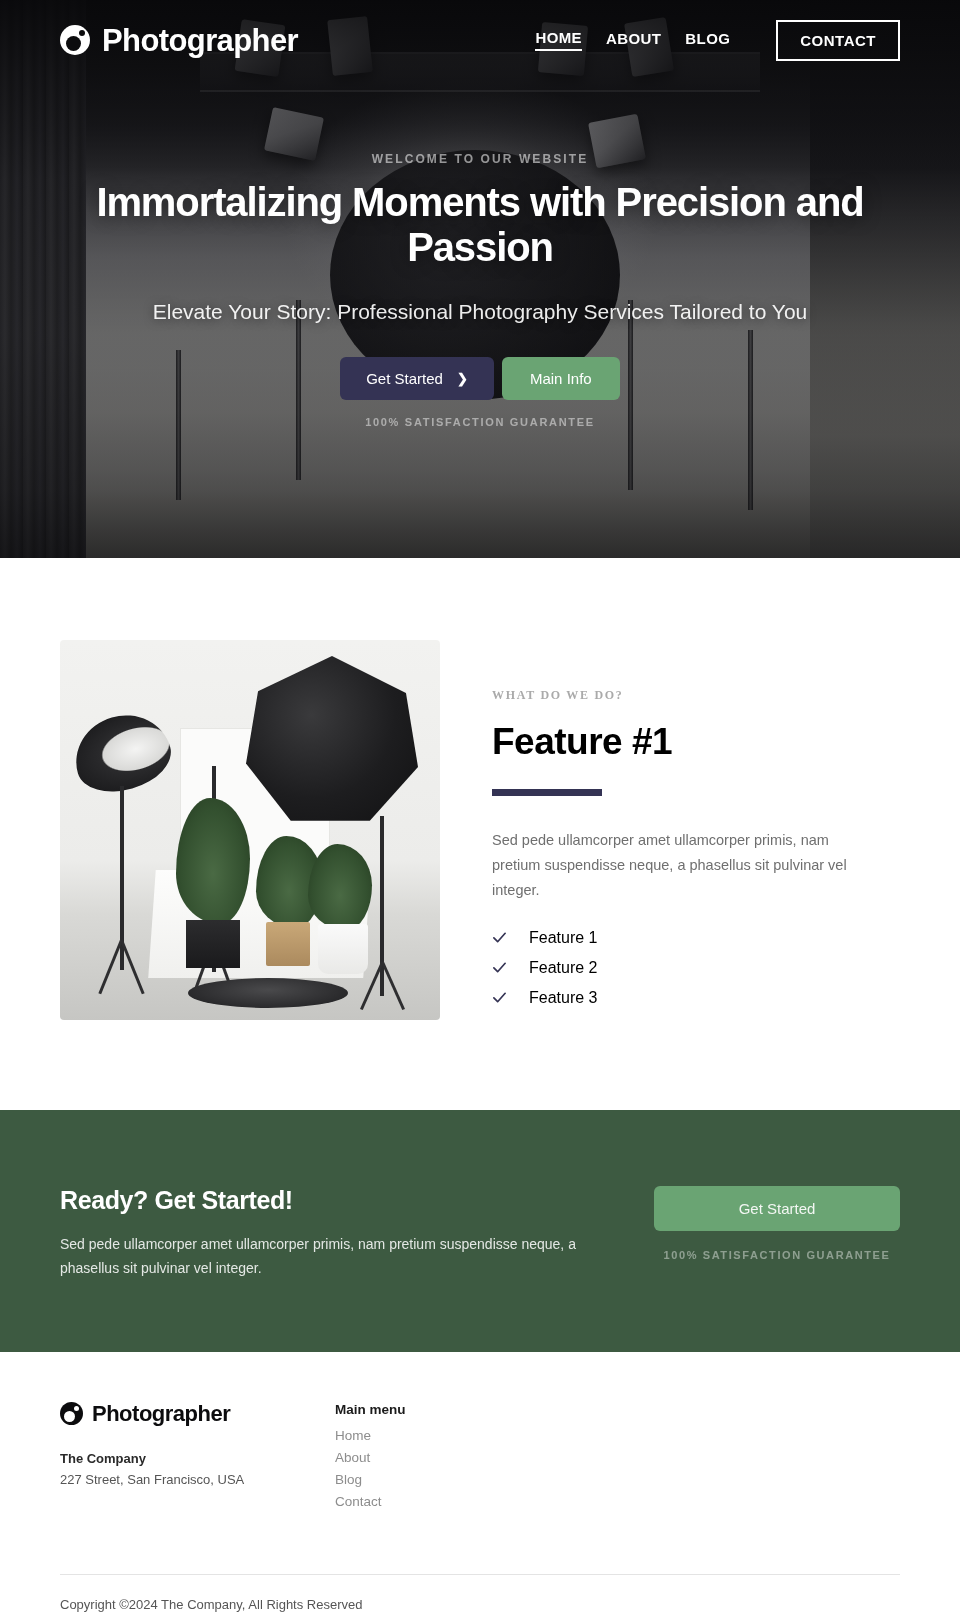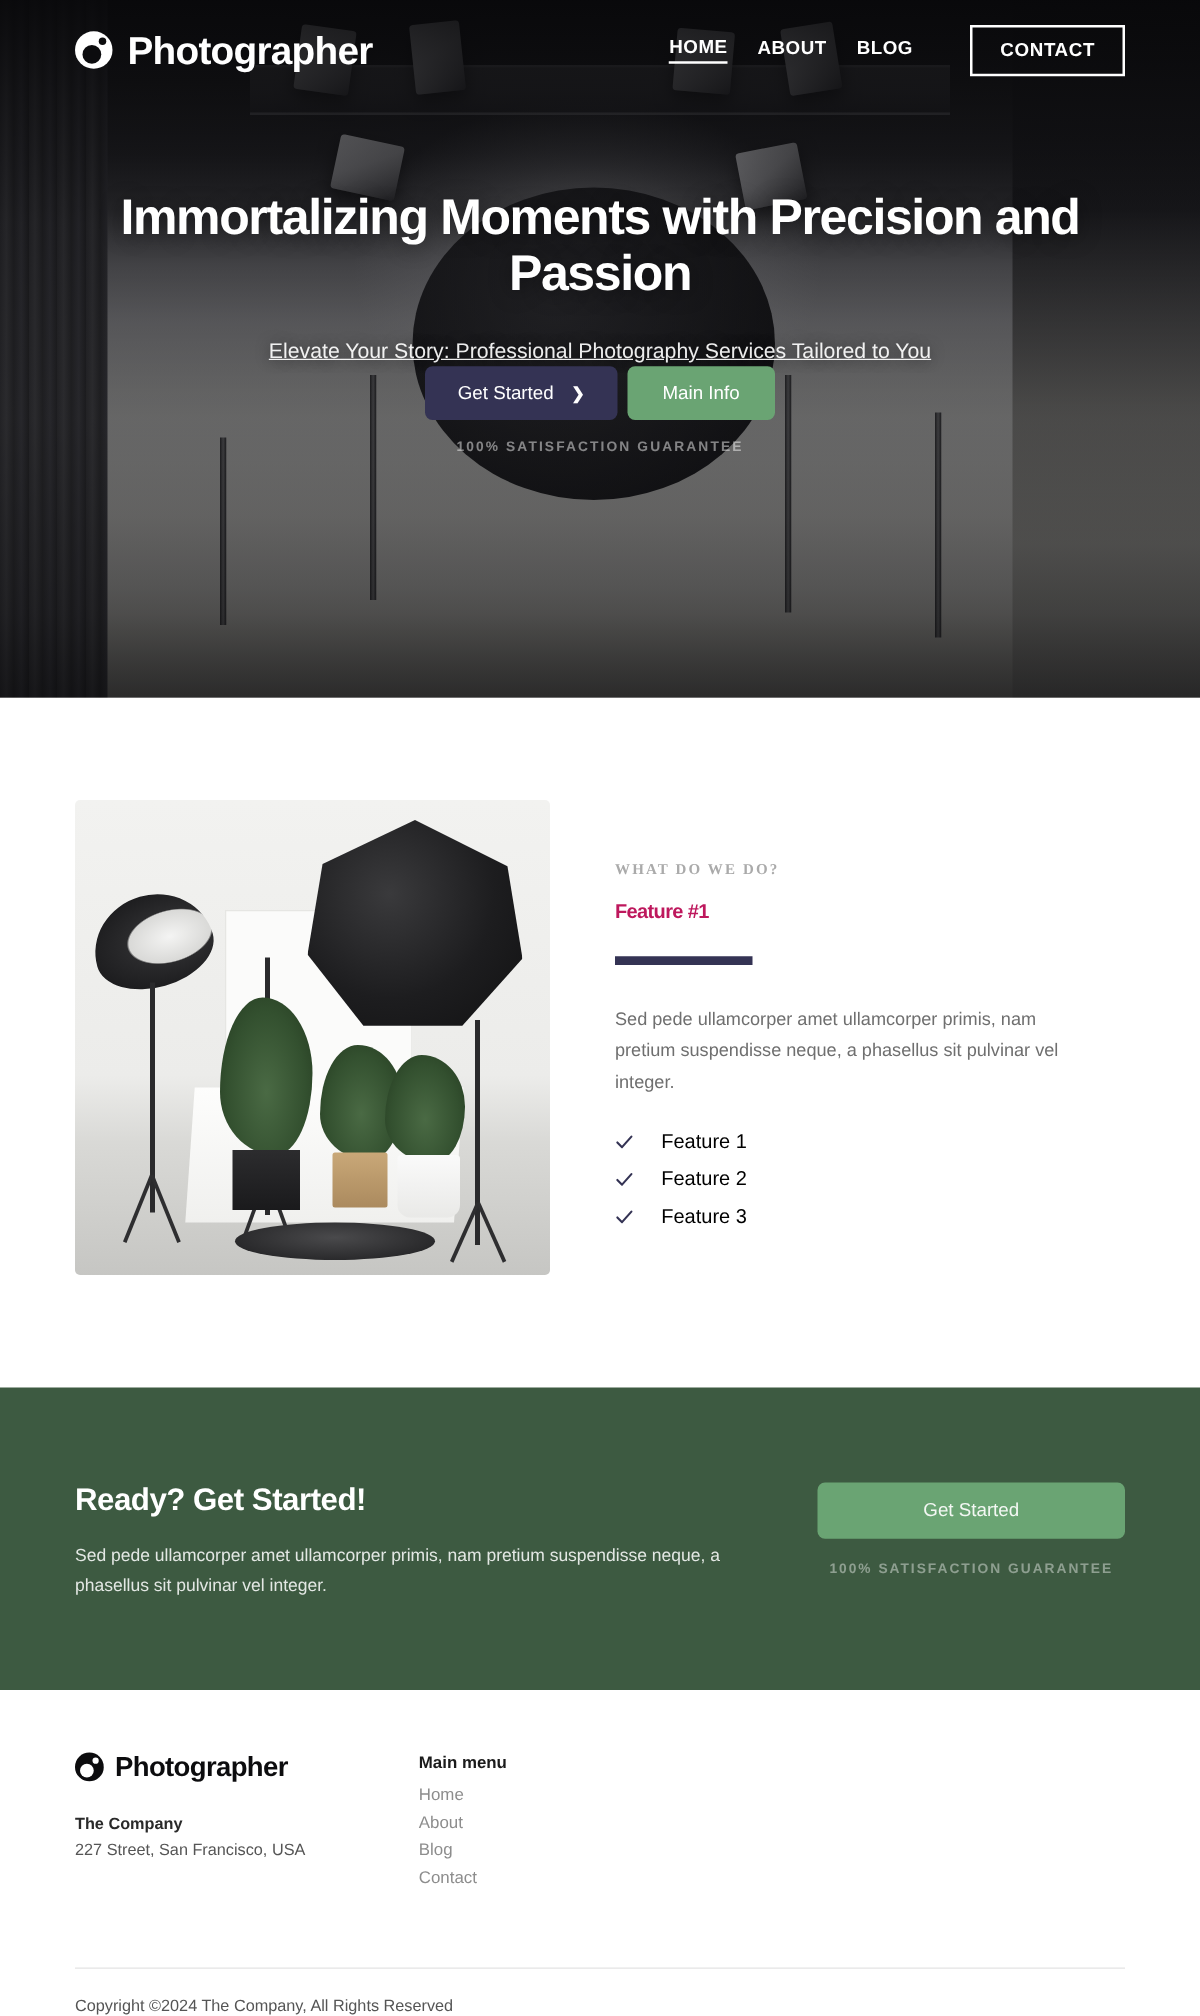--- a/index.html
+++ b/index.html
@@ -168,24 +168,24 @@
     color: #ffffff;
     font-size: 40px;
     font-weight: bold;
     line-height: 1.12;
     letter-spacing: -1.1px;
     margin-bottom: 26px;
     text-shadow: 0 2px 18px rgba(0,0,0,0.45);
   }
   .hero-sub {
     color: rgba(255,255,255,0.92);
-    font-size: 17px;
+    font-size: 21px;
     line-height: 1.5;
+    margin-bottom: 30px;
     text-shadow: 0 1px 10px rgba(0,0,0,0.5);
-    text-decoration: underline;
   }
   .hero-buttons {
     display: flex;
     justify-content: center;
     gap: 8px;
     margin-bottom: 16px;
   }
   .btn {
     font-family: inherit;
     font-size: 15px;
@@ -289,22 +289,22 @@
   .feature-text { flex: 1; padding-top: 48px; }
   .feature-eyebrow {
     color: #aaaaaa;
     font-size: 12px;
     font-weight: bold;
     letter-spacing: 1.7px;
     margin-bottom: 18px;
     font-family: Liberation Serif, serif;
   }
   .feature-title {
-    color: #be185d;
-    font-size: 16px;
+    color: #000000;
+    font-size: 37px;
     font-weight: bold;
     letter-spacing: -0.5px;
     margin-bottom: 26px;
   }
   .feature-rule {
     width: 110px;
     height: 7px;
     background: #343354;
     margin-bottom: 32px;
   }
@@ -469,20 +469,21 @@
     </div>
     <div class="nav-links">
       <a class="nav-link active" href="#">HOME</a>
       <a class="nav-link" href="#">ABOUT</a>
       <a class="nav-link" href="#">BLOG</a>
       <button class="nav-cta">CONTACT</button>
     </div>
   </nav>
 
   <div class="hero-content">
+    <div class="hero-eyebrow">WELCOME TO OUR WEBSITE</div>
     <h1 class="hero-title">Immortalizing Moments with Precision and Passion</h1>
     <p class="hero-sub">Elevate Your Story: Professional Photography Services Tailored to You</p>
     <div class="hero-buttons">
       <button class="btn btn-primary">
         <span>Get Started</span>
         <span class="btn-arrow">❯</span>
       </button>
       <button class="btn btn-secondary">Main Info</button>
     </div>
     <div class="hero-guarantee">100% SATISFACTION GUARANTEE</div>

